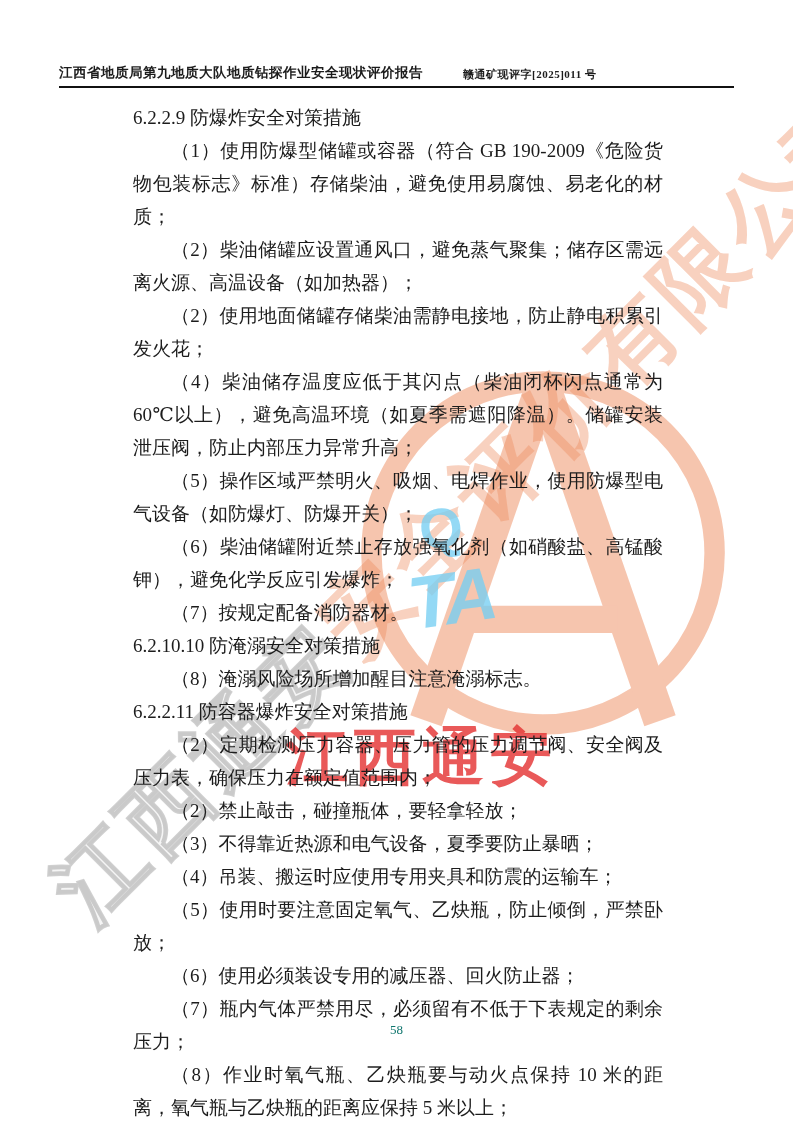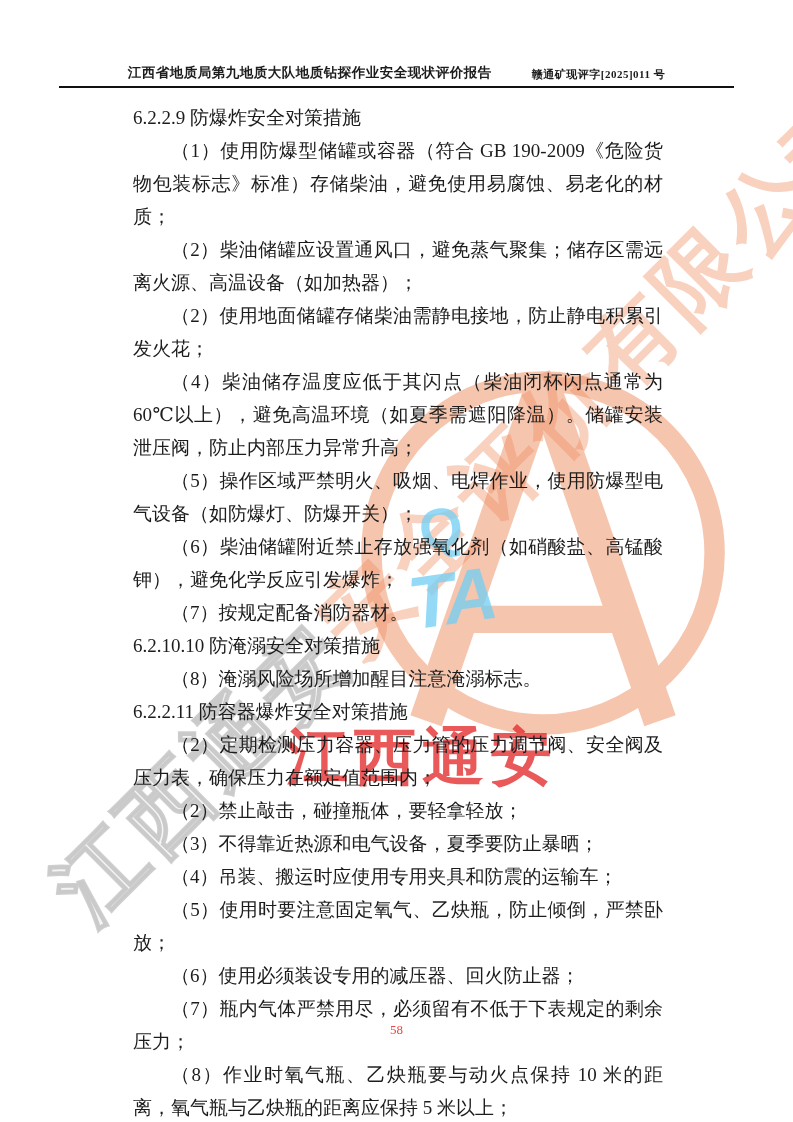--- a/index.html
+++ b/index.html
@@ -8,39 +8,39 @@
     width:793px;height:1122px;
     background:#ffffff;
     overflow:hidden;
     font-family:"Liberation Serif","DejaVu Serif",serif;
     color:#1c1c1c;
   }
   
   .header{
     position:absolute;left:59px;top:58px;width:675px;height:30px;
     border-bottom:2px solid #111;
-    display:flex;justify-content:center;align-items:flex-end;
+    display:flex;justify-content:flex-start;align-items:flex-end;
     padding-bottom:4px;box-sizing:border-box;gap:40px;
   }
   .header .h-left{font-size:13.5px;font-weight:700;letter-spacing:.5px;}
   .header .h-right{font-size:11px;font-weight:700;letter-spacing:.5px;}
   
   .doc-body{
     position:absolute;left:133px;top:101px;width:530px;
     font-size:19px;line-height:33px;
     text-align:justify;
     z-index:3;
   }
   .doc-body p{margin:0;padding:0;}
   .sec-heading{text-indent:0;}
   .para{text-indent:2em;}
   
   .footer{
     position:absolute;left:0;top:1022px;width:793px;
-    text-align:center;font-size:13px;color:#ef4444;z-index:3;
+    text-align:center;font-size:13px;color:#0f766e;z-index:3;
   }
   
   .wm{position:absolute;pointer-events:none;}
   .stamp{left:348px;top:358px;width:390px;height:390px;z-index:1;opacity:.52;}
   .diag{
     left:70px;top:862px;
     transform:rotate(-45deg);transform-origin:0 50%;
     font-size:88px;letter-spacing:6px;white-space:nowrap;
     font-weight:700;z-index:1;line-height:1;
   }

